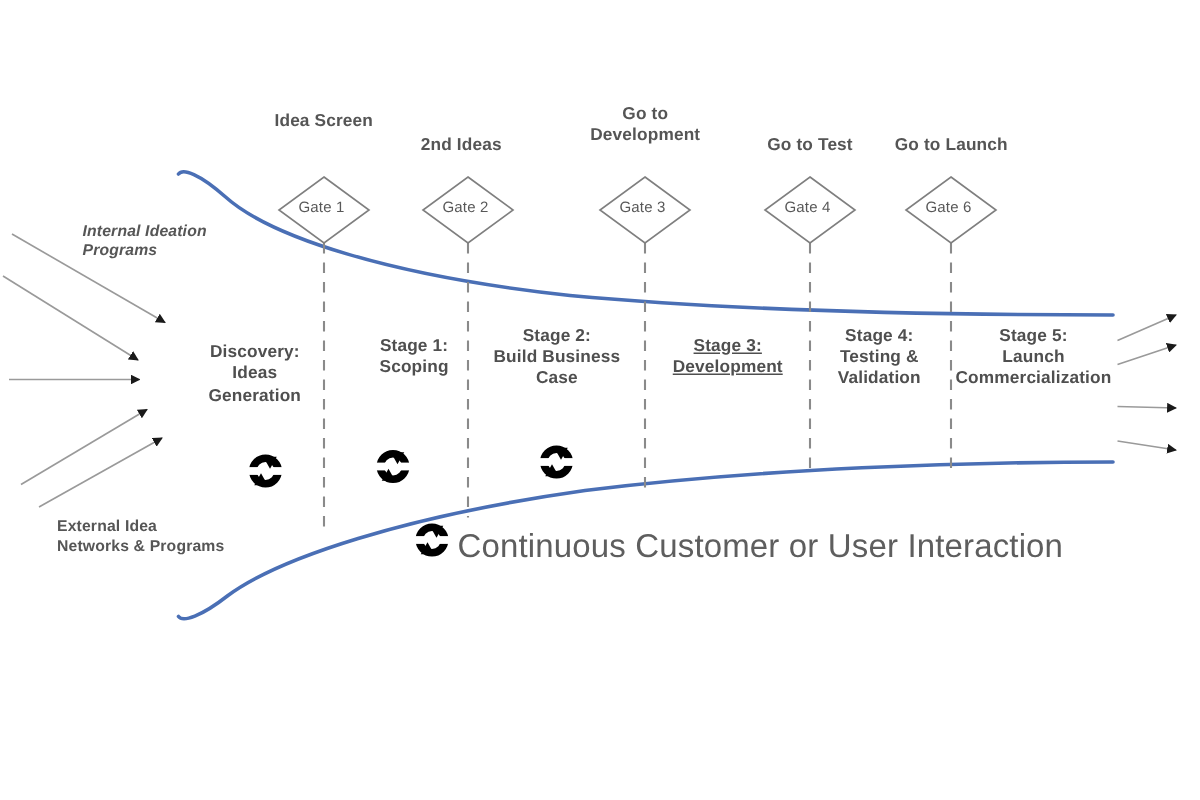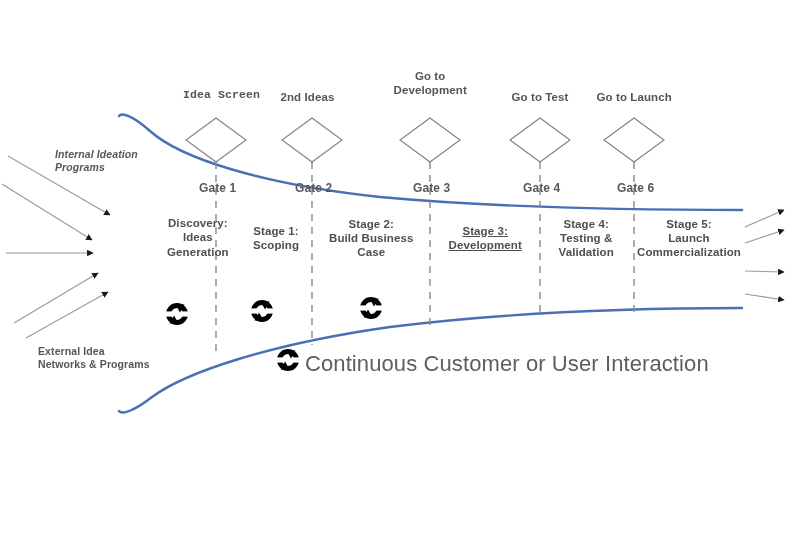--- a/index.html
+++ b/index.html
@@ -30,24 +30,23 @@
     line-height: 1.25;
     white-space: pre-line;
     letter-spacing: 0.1px;
   }
   .gate-header {
     font-size: 11.5px;
     font-weight: 600;
     color: #555555;
   }
   .gate-text {
-    font-size: 12px;
-    font-weight: 700;
+    font-size: 10px;
+    font-weight: 400;
     color: #585858;
-    margin-top: 48px;
   }
   .stage-label {
     font-size: 11.5px;
     font-weight: 600;
     color: #4f4f4f;
   }
   .input-label {
     font-size: 10.5px;
     font-weight: 600;
     color: #565656;
@@ -128,31 +127,31 @@
           <circle cx="288" cy="360" r="8.5" fill="none" stroke="#000000" stroke-width="5"></circle>
           <rect x="275.5" y="357.4" width="25" height="5.2" fill="#ffffff"></rect>
           <polygon points="286.5,350.5 295.5,350.5 291,358.5" fill="#000000"></polygon>
           <polygon points="289.5,369.5 280.5,369.5 285,361.5" fill="#000000"></polygon>
         </g>
       </g>
   </svg>
 
   <div id="labels-layer">
       <div class="lbl gate-text" style="left: 199px; top: 133px;">Gate 1</div>
-      <div class="lbl gate-header" style="left: 183px; top: 88px; font-family: Liberation Mono, monospace;">Idea Screen</div>
+      <div class="lbl gate-header" style="left: 183px; top: 74px;">Idea Screen</div>
       <div class="lbl gate-text" style="left: 295px; top: 133px;">Gate 2</div>
       <div class="lbl gate-header" style="left: 280.5px; top: 90px;">2nd Ideas</div>
       <div class="lbl gate-text" style="left: 413px; top: 133px;">Gate 3</div>
       <div class="lbl gate-header" style="left: 393.5px; top: 68.5px;">Go to
 Development</div>
       <div class="lbl gate-text" style="left: 523px; top: 133px;">Gate 4</div>
       <div class="lbl gate-header" style="left: 511.5px; top: 90px;">Go to Test</div>
       <div class="lbl gate-text" style="left: 617px; top: 133px;">Gate 6</div>
       <div class="lbl gate-header" style="left: 596.5px; top: 90px;">Go to Launch</div>
-      <div class="lbl stage-label" style="left: 139px; top: 216px; margin-left: 28px;">Discovery:
+      <div class="lbl stage-label" style="left: 139px; top: 228px;">Discovery:
 Ideas
 Generation</div>
       <div class="lbl stage-label" style="left: 241px; top: 223.5px; margin-left: 12px;">Stage 1:
 Scoping</div>
       <div class="lbl stage-label" style="left: 329px; top: 216.5px;">Stage 2:
 Build Business
 Case</div>
       <div class="lbl stage-label" style="left: 448.5px; top: 223.5px; text-decoration: underline;">Stage 3:
 Development</div>
       <div class="lbl stage-label" style="left: 558.5px; top: 216.5px;">Stage 4:

